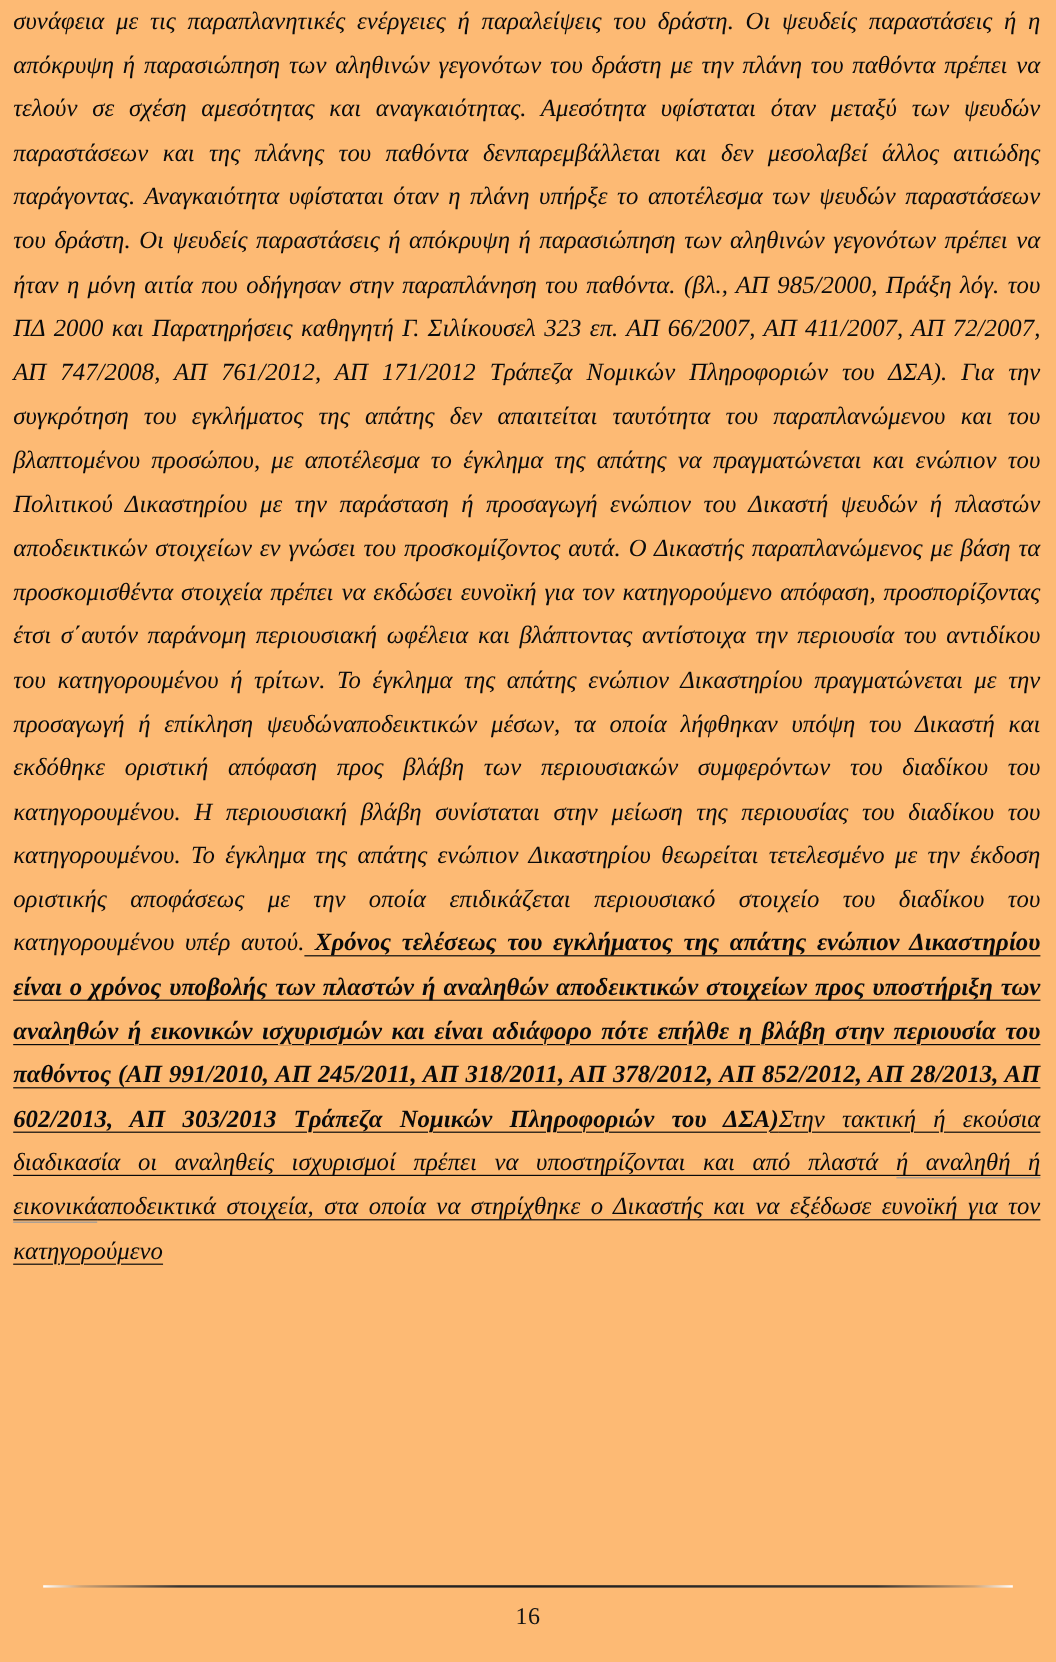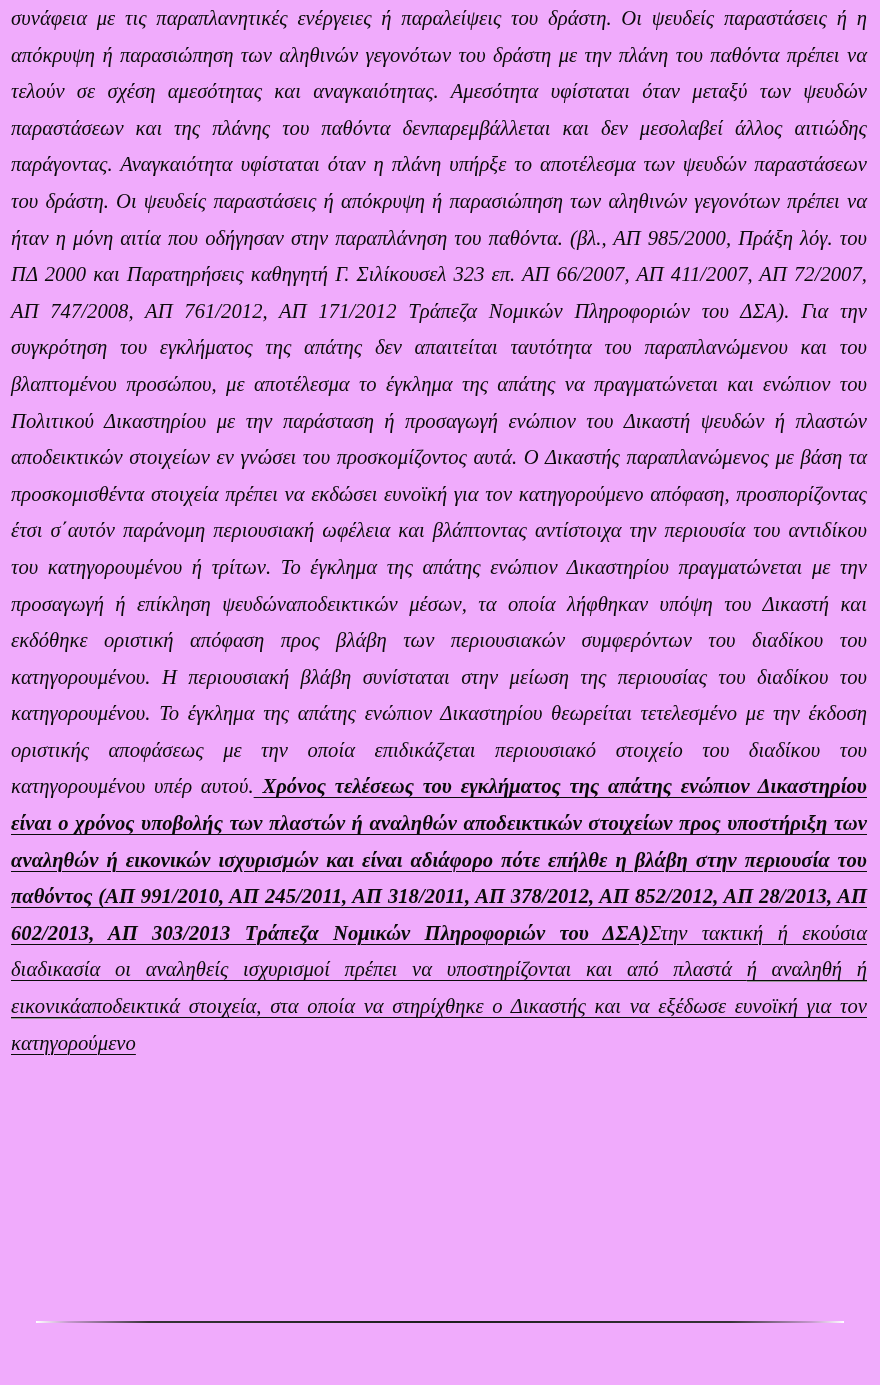--- a/index.html
+++ b/index.html
@@ -13,21 +13,21 @@
     height: 1385px;
     overflow: hidden;
     font-family: "Liberation Serif", "DejaVu Serif", serif;
     color: #0a0a0a;
   }
 
   .page {
     position: relative;
     width: 880px;
     height: 1385px;
-    background: #f0abfc;
+    background: #fdba74;
     box-sizing: border-box;
   }
 
   .body-text {
     position: absolute;
     left: 11px;
     top: 0px;
     width: 856px;
     font-style: italic;
     font-size: 20.6px;
@@ -103,14 +103,15 @@
 <body>
 
 <div class="page">
 
   <div class="body-text">
     <p><span>συνάφεια με τις παραπλανητικές ενέργειες ή παραλείψεις του δράστη. Οι ψευδείς παραστάσεις ή η απόκρυψη ή παρασιώπηση των αληθινών γεγονότων    του δράστη  με την πλάνη του παθόντα πρέπει να τελούν σε σχέση αμεσότητας και αναγκαιότητας. Αμεσότητα υφίσταται όταν μεταξύ  των ψευδών παραστάσεων και της πλάνης του παθόντα δενπαρεμβάλλεται και δεν μεσολαβεί άλλος αιτιώδης παράγοντας. Αναγκαιότητα υφίσταται όταν  η πλάνη υπήρξε το αποτέλεσμα των ψευδών παραστάσεων του δράστη. Οι ψευδείς παραστάσεις ή απόκρυψη ή παρασιώπηση  των αληθινών γεγονότων  πρέπει να ήταν η μόνη αιτία που οδήγησαν στην παραπλάνηση του παθόντα.   (βλ., ΑΠ   985/2000,   Πράξη λόγ. του ΠΔ 2000 και Παρατηρήσεις καθηγητή Γ. Σιλίκουσελ 323  επ. ΑΠ 66/2007, ΑΠ 411/2007, ΑΠ 72/2007, ΑΠ 747/2008, ΑΠ 761/2012, ΑΠ 171/2012  Τράπεζα Νομικών Πληροφοριών του ΔΣΑ). Για την συγκρότηση του εγκλήματος της απάτης δεν απαιτείται ταυτότητα του παραπλανώμενου και του βλαπτομένου προσώπου, με αποτέλεσμα το  έγκλημα της απάτης να  πραγματώνεται και ενώπιον του Πολιτικού Δικαστηρίου με την παράσταση ή προσαγωγή ενώπιον του Δικαστή ψευδών ή πλαστών  αποδεικτικών στοιχείων  εν γνώσει του προσκομίζοντος αυτά. Ο Δικαστής παραπλανώμενος με βάση τα προσκομισθέντα στοιχεία πρέπει να εκδώσει ευνοϊκή για τον κατηγορούμενο απόφαση, προσπορίζοντας έτσι σ΄αυτόν παράνομη περιουσιακή ωφέλεια και βλάπτοντας αντίστοιχα την περιουσία του αντιδίκου του κατηγορουμένου ή τρίτων. Το έγκλημα της απάτης ενώπιον Δικαστηρίου πραγματώνεται με την προσαγωγή ή επίκληση ψευδώναποδεικτικών μέσων, τα οποία λήφθηκαν υπόψη του Δικαστή και εκδόθηκε οριστική απόφαση προς βλάβη των περιουσιακών συμφερόντων του διαδίκου    του κατηγορουμένου. Η περιουσιακή βλάβη συνίσταται  στην μείωση της περιουσίας του διαδίκου του κατηγορουμένου. Το έγκλημα της απάτης ενώπιον Δικαστηρίου θεωρείται τετελεσμένο με την έκδοση οριστικής αποφάσεως  με την οποία επιδικάζεται περιουσιακό στοιχείο του διαδίκου του κατηγορουμένου υπέρ αυτού.</span><span class="emph"> Χρόνος τελέσεως  του εγκλήματος της απάτης ενώπιον Δικαστηρίου είναι ο χρόνος  υποβολής των πλαστών ή αναληθών αποδεικτικών στοιχείων προς υποστήριξη των αναληθών    ή εικονικών ισχυρισμών  και είναι αδιάφορο  πότε επήλθε η  βλάβη στην περιουσία  του παθόντος (ΑΠ 991/2010, ΑΠ 245/2011, ΑΠ 318/2011, ΑΠ 378/2012, ΑΠ 852/2012, ΑΠ 28/2013, ΑΠ 602/2013, ΑΠ 303/2013 Τράπεζα Νομικών Πληροφοριών του ΔΣΑ)</span><span class="und">Στην τακτική ή εκούσια διαδικασία   οι αναληθείς ισχυρισμοί πρέπει να υποστηρίζονται και από πλαστά </span><span class="und2">ή αναληθή ή  εικονικά</span><span class="und">αποδεικτικά στοιχεία, στα οποία να στηρίχθηκε ο Δικαστής και να εξέδωσε ευνοϊκή για τον  κατηγορούμενο</span></p>
   </div>
 
   <div class="footer-rule"></div>
 
+  <div class="page-number">16</div>
 
 </div>
 
 </body></html>

